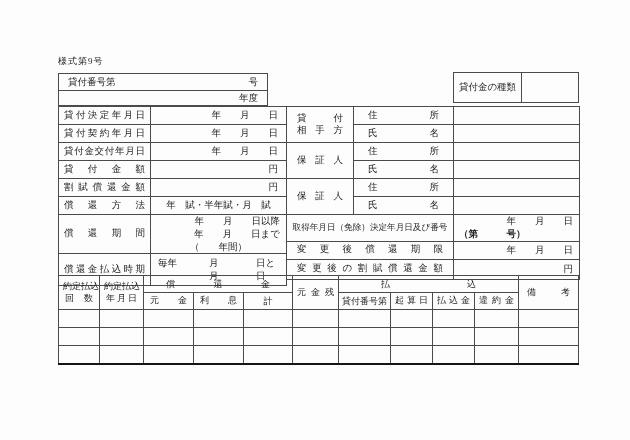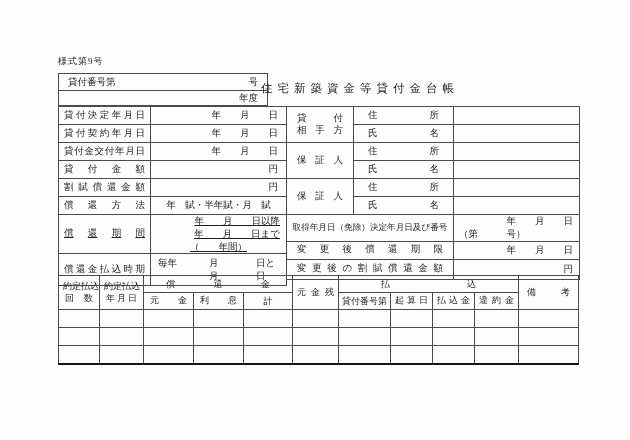--- a/index.html
+++ b/index.html
@@ -37,32 +37,32 @@
 
   .main-left{position:absolute;left:58px;top:106px;width:228px;}
   .main-left td.lab{width:92px;}
   .main-left td.val{width:136px;}
   .main-right{position:absolute;left:286px;top:106px;width:293px;}
   .main-right td.grp{width:67px;}
   .main-right td.sub{width:100px;}
   .main-right td.v{width:126px;}
 
   tr.h18 td{height:18px;}
-  tr.h30 td{height:30px;text-decoration:underline;}
+  tr.h30 td{height:30px;}
   tr.h32 td{height:32px;}
   tr.h24 td{height:24px;}
   tr.h20 td{height:20px;}
 
   .jd{padding:0 5px;line-height:1.25;}           
   .jd2{padding:0 10px;line-height:1.25;}
   .jd3{padding:0 14px;line-height:1.25;}
   .tr{text-align:right;padding-right:8px;}
   .tr2{text-align:right;padding-right:6px;}
   .tc{text-align:center;}
-  .tl{text-align:left;padding-left:5px;}
+  .tl{text-align:left;padding-left:5px;font-weight:bold;}
   .small{font-size:8.6px;white-space:nowrap;text-align:center;}
   .vline{line-height:1.35;}
   .ptline{display:flex;line-height:1.4;}
   .pt-a{width:58px;padding-left:7px;box-sizing:border-box;}
   .pt-b{width:47px;}
   .pt-sp{width:58px;}
 
   
   .ledger{position:absolute;left:58px;top:275px;width:520px;font-size:9px;}
   .ledger td{font-size:9px;text-align:center;}
@@ -83,22 +83,25 @@
   <div class="form-no">様式第9号</div>
 
   <div class="lnbox">
     <div class="r1">
       <span>貸付番号第</span>
       <span>号</span>
     </div>
     <div class="r2">年度</div>
   </div>
 
-  <div class="title">住宅新築資金等貸付金台帳</div>
-
+
+  <div class="ltbox">
+    <div class="lab">貸付金の種類</div>
+    <div class="val"></div>
+  </div>
 
   <table class="main-left">
     <tbody>
         <tr class="h18">
       <td class="lab">
             <div class="jd" style="display: flex; justify-content: space-between;">
               <span>貸</span>
               <span>付</span>
               <span>決</span>
               <span>定</span>

